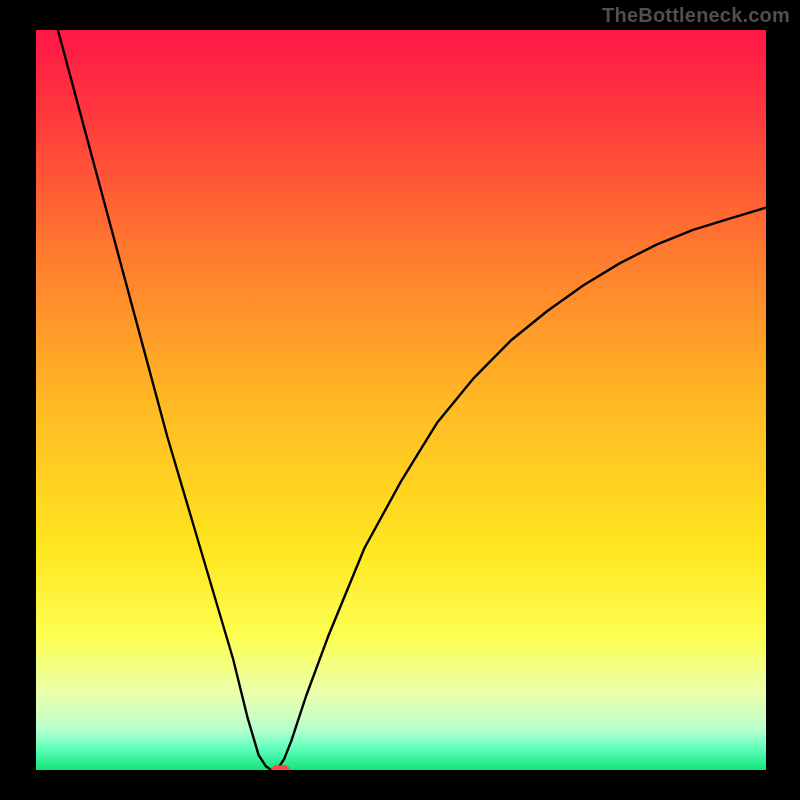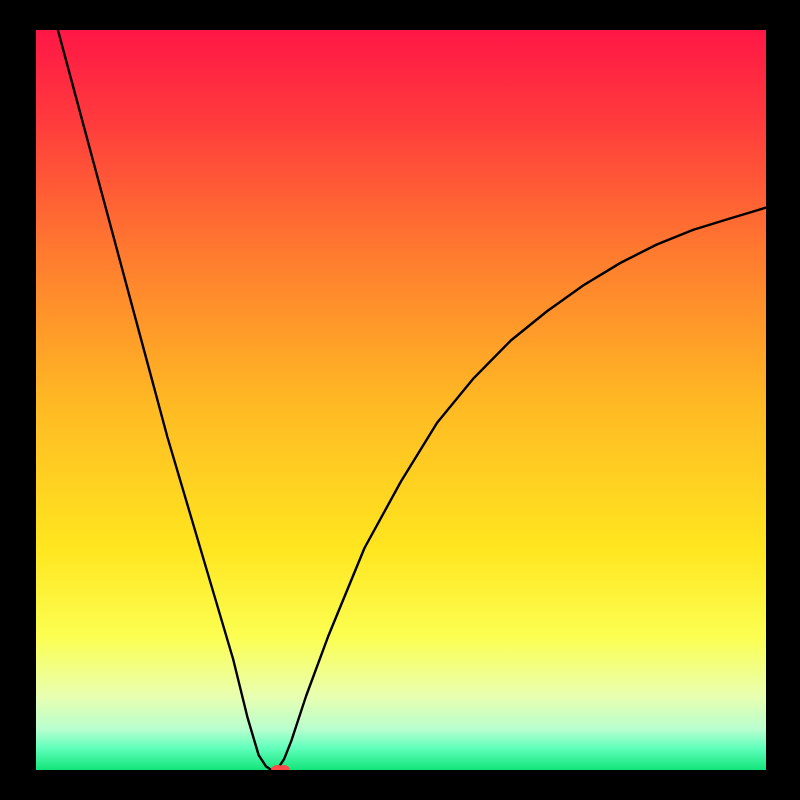--- a/index.html
+++ b/index.html
@@ -34,20 +34,21 @@
     width: 730px;
     height: 740px;
     display: block;
   }
 </style>
 </head>
 <body>
 
 <div class="frame">
 
+  <div class="watermark">TheBottleneck.com</div>
 
   <svg class="plot" viewBox="0 0 730 740" preserveAspectRatio="none">
     <defs>
       <linearGradient id="bg-grad" x1="0" y1="0" x2="0" y2="1">
           <stop offset="0.00%" stop-color="#ff1746"></stop>
           <stop offset="12.00%" stop-color="#ff3a3d"></stop>
           <stop offset="30.00%" stop-color="#ff7a2f"></stop>
           <stop offset="50.00%" stop-color="#ffb824"></stop>
           <stop offset="70.00%" stop-color="#ffe61f"></stop>
           <stop offset="82.00%" stop-color="#fcff52"></stop>

